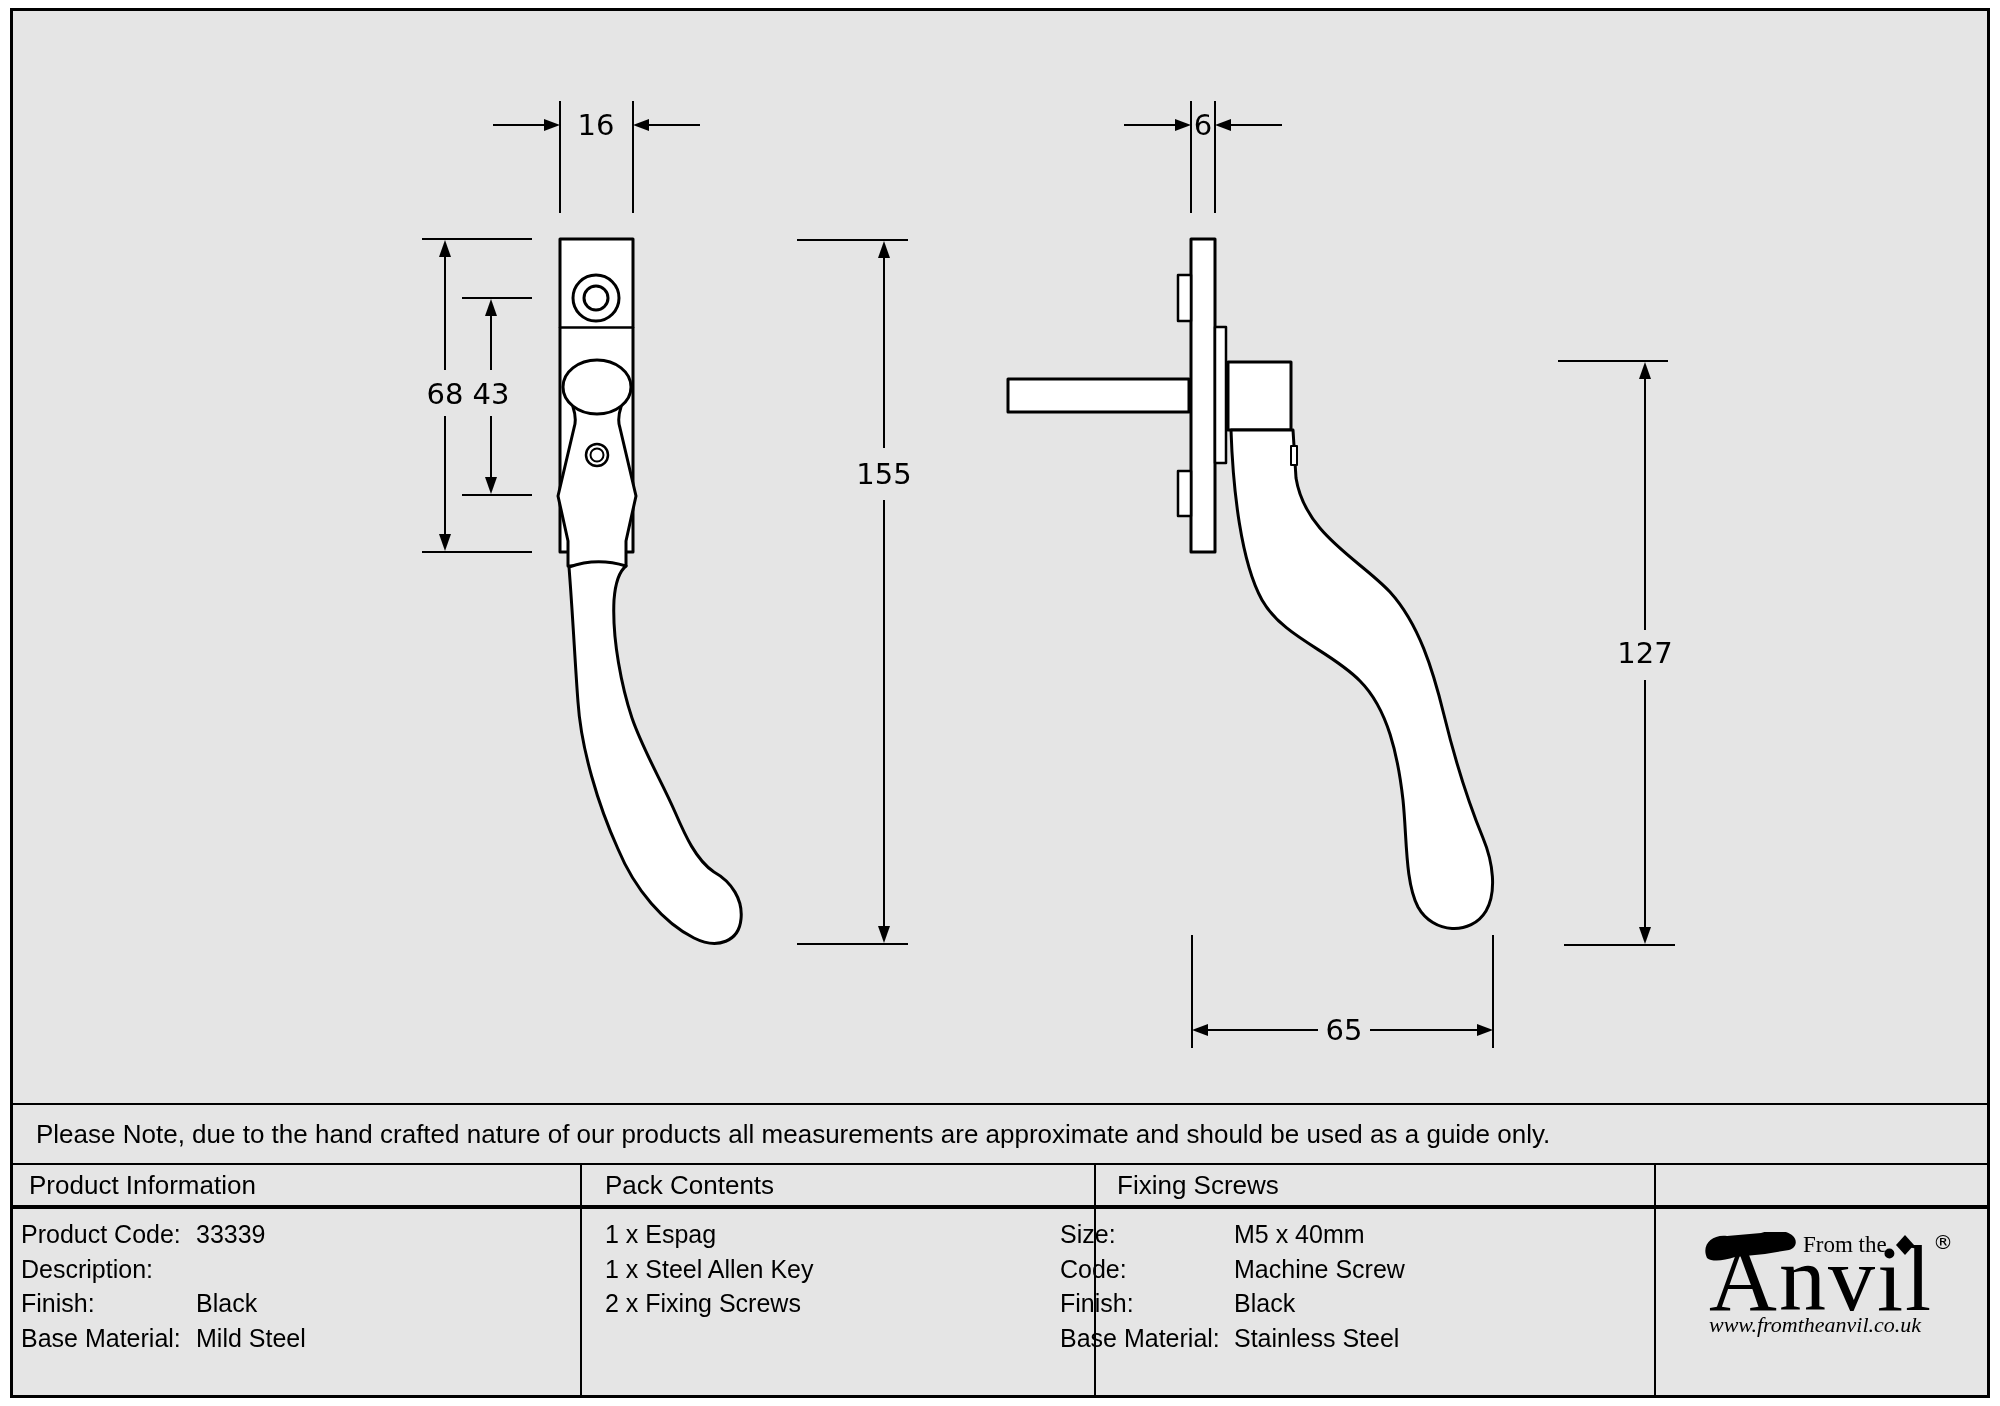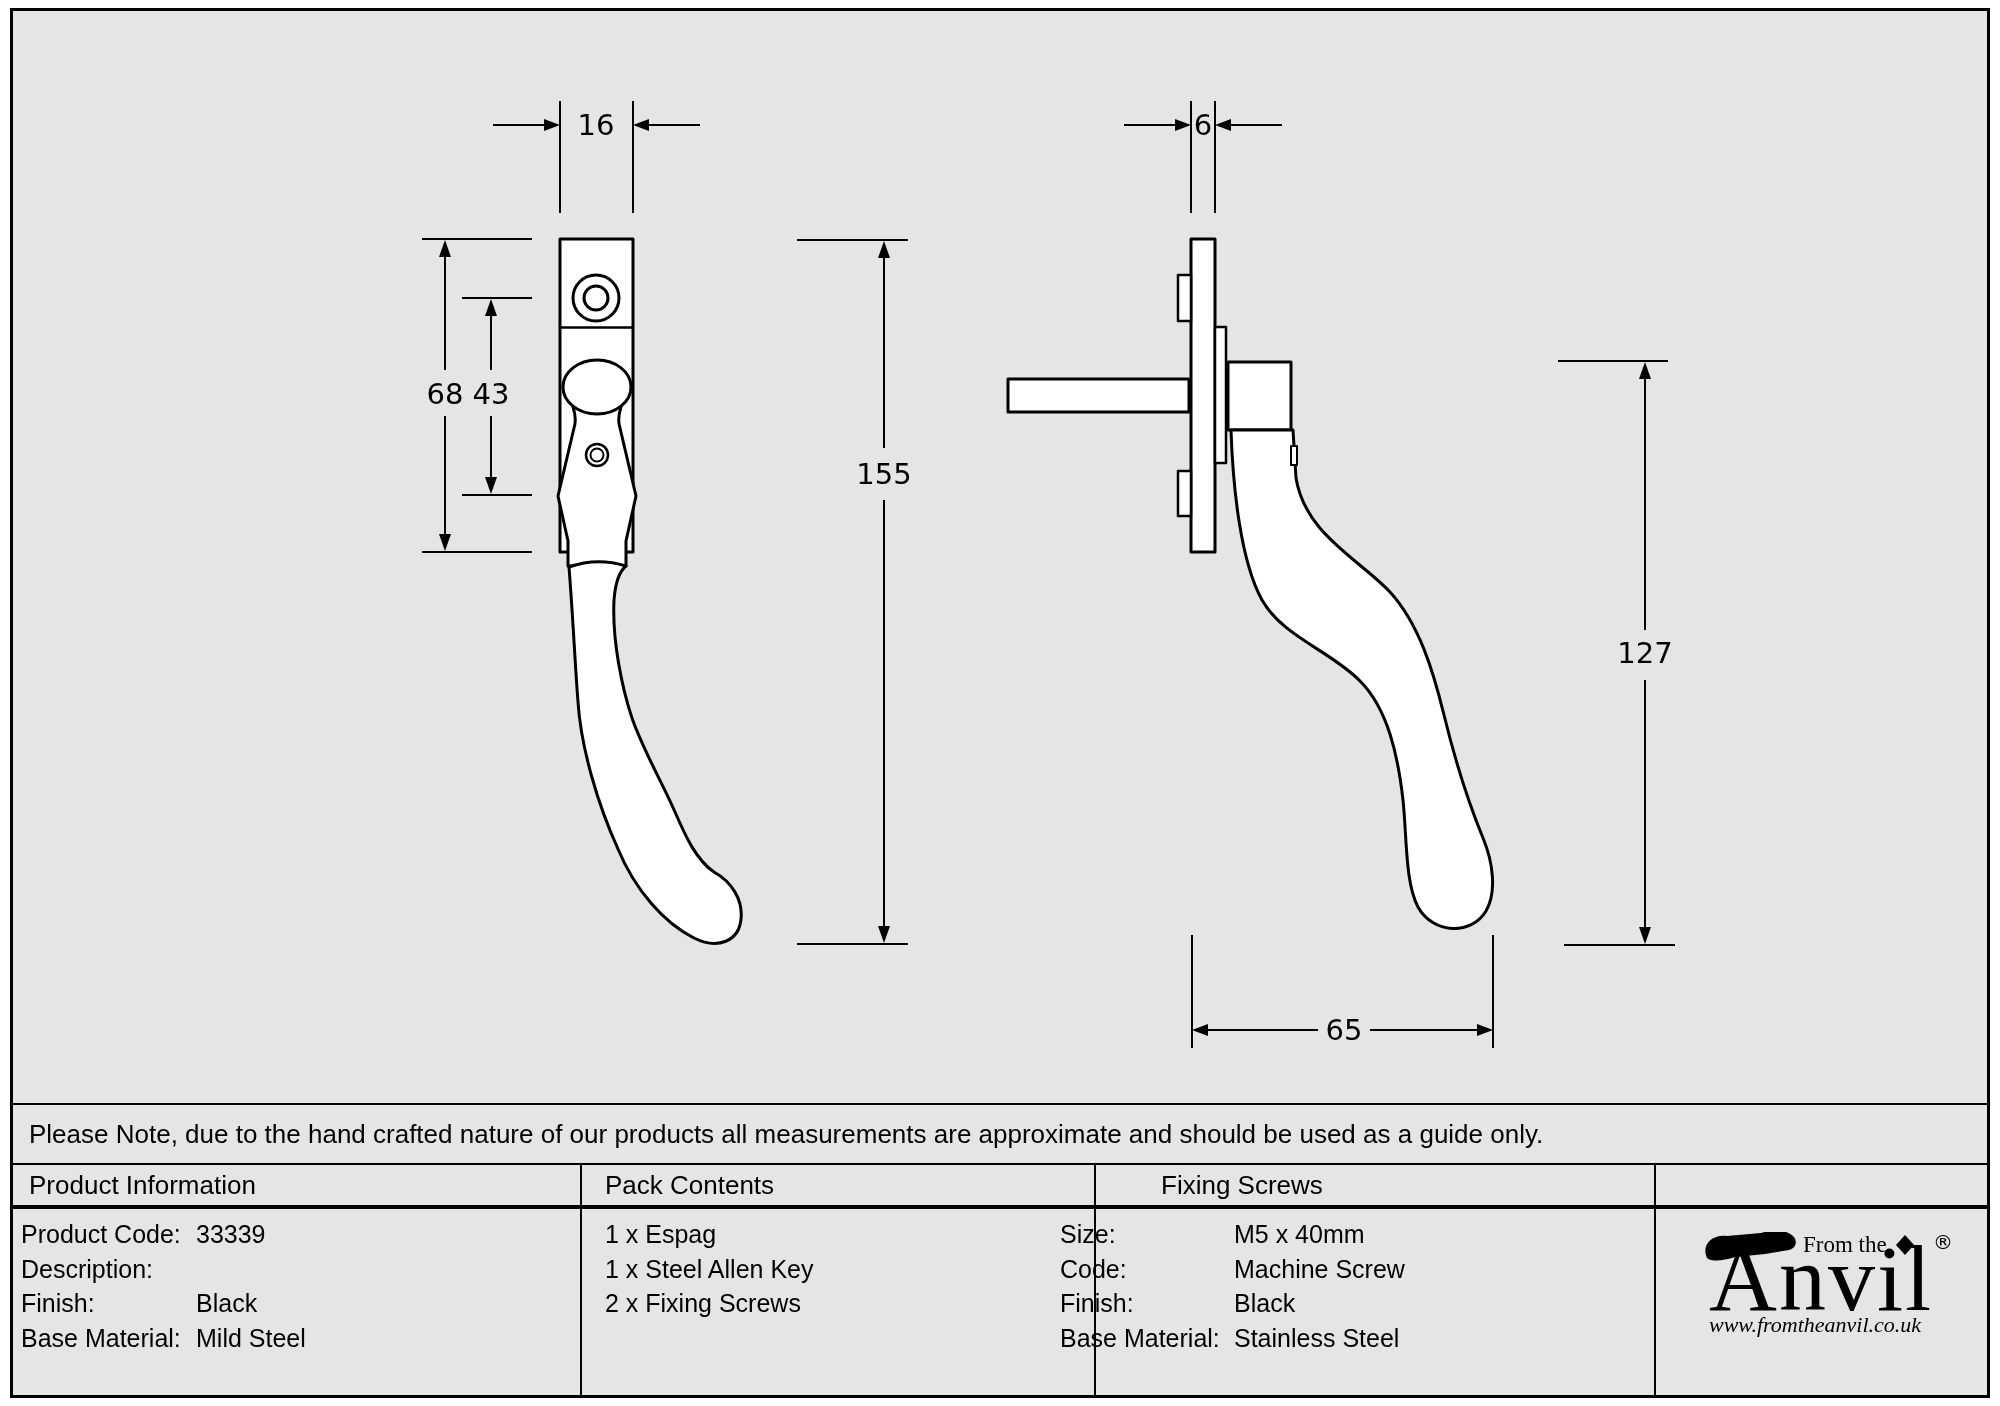--- a/index.html
+++ b/index.html
@@ -1,20 +1,20 @@
 <!DOCTYPE html>
 <html><head>
 <meta charset="utf-8">
 <style>
   html,body{margin:0;padding:0;background:#ffffff;}
   body{width:2000px;height:1406px;position:relative;font-family:"Liberation Sans",sans-serif;color:#000;overflow:hidden;}
   .page{position:absolute;left:10px;top:8px;width:1980px;height:1390px;border:3px solid #000;box-sizing:border-box;background:#e5e5e5;}
   svg.drawing{position:absolute;left:0;top:0;}
   svg text.dim{font-family:"DejaVu Sans","Liberation Sans",sans-serif;font-size:29px;fill:#000;}
-  .note{position:absolute;left:0;top:1092px;width:100%;height:62px;border-top:2px solid #000;border-bottom:2px solid #000;box-sizing:border-box;display:flex;align-items:center;padding-left:16px;font-size:26px;}
+  .note{position:absolute;left:0;top:1092px;width:100%;height:62px;border-top:2px solid #000;border-bottom:2px solid #000;box-sizing:border-box;display:flex;align-items:center;padding-left:23px;font-size:26px;}
   .thick-line{position:absolute;left:0;top:1194px;width:100%;height:4px;background:#000;}
   .vdiv{position:absolute;top:1152px;bottom:0;width:2px;background:#000;}
   .col-header{position:absolute;top:1154px;height:52px;line-height:40px;font-size:26px;white-space:nowrap;}
   .col-body{position:absolute;top:1206px;font-size:25px;line-height:34.5px;white-space:nowrap;}
   .pair{display:flex;}
   .pair .lbl{width:175px;flex:0 0 175px;}
   .logo-box{position:absolute;left:1690px;top:1221px;width:250px;height:108px;}
   .serif{font-family:"Liberation Serif",serif;}
 </style>
 </head>
@@ -148,21 +148,21 @@
     <span>Please Note, due to the hand crafted nature of our products all measurements are approximate and should be used as a guide only.</span>
   </div>
 
   <div class="thick-line"></div>
   <div class="vdiv" style="left:567px;"></div>
   <div class="vdiv" style="left:1081px;"></div>
   <div class="vdiv" style="left:1641px;"></div>
 
   <div class="col-header" style="left:16px;">Product Information</div>
   <div class="col-header" style="left:592px;">Pack Contents</div>
-  <div class="col-header" style="left:1104px;margin-left:44px;">Fixing Screws</div>
+  <div class="col-header" style="left:1104px;">Fixing Screws</div>
 
   <div class="col-body" style="left:8px;">
     <div class="pair">
       <span class="lbl">Product Code:</span>
       <span>33339</span>
     </div>
     <div class="pair">
       <span class="lbl">Description:</span>
     </div>
     <div class="pair">

